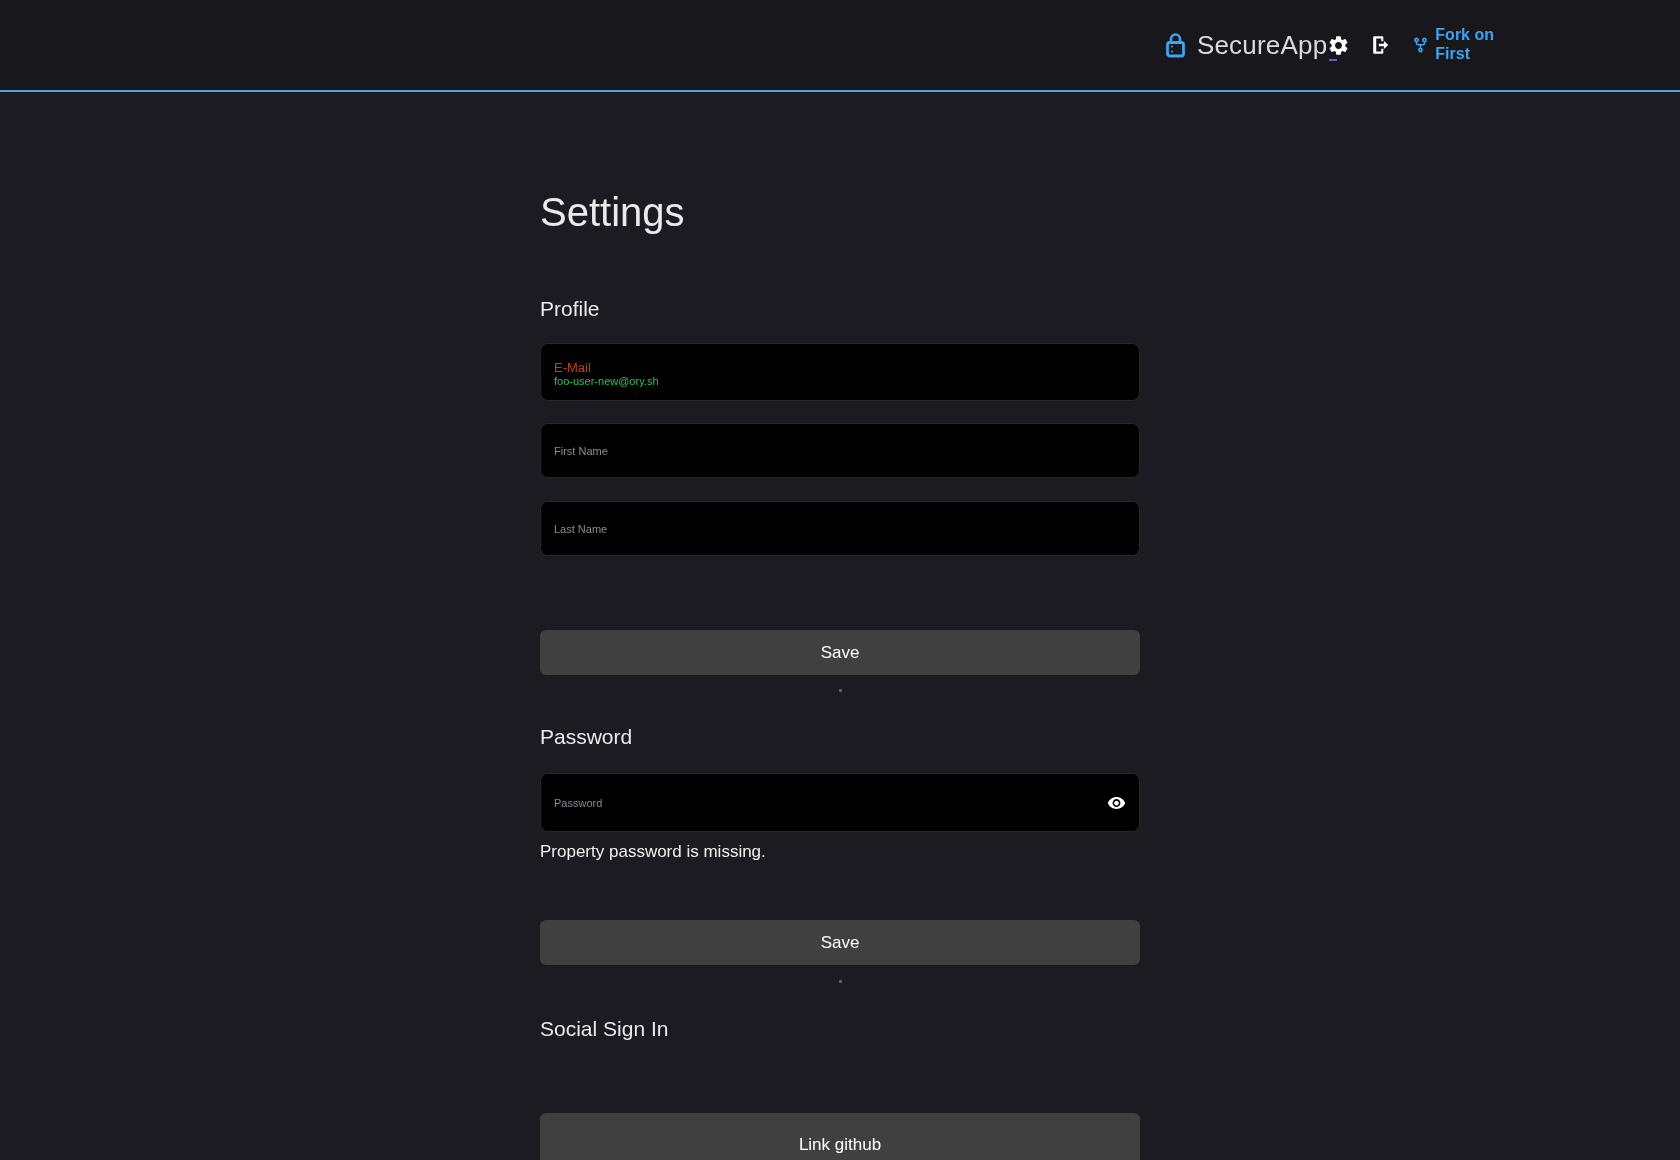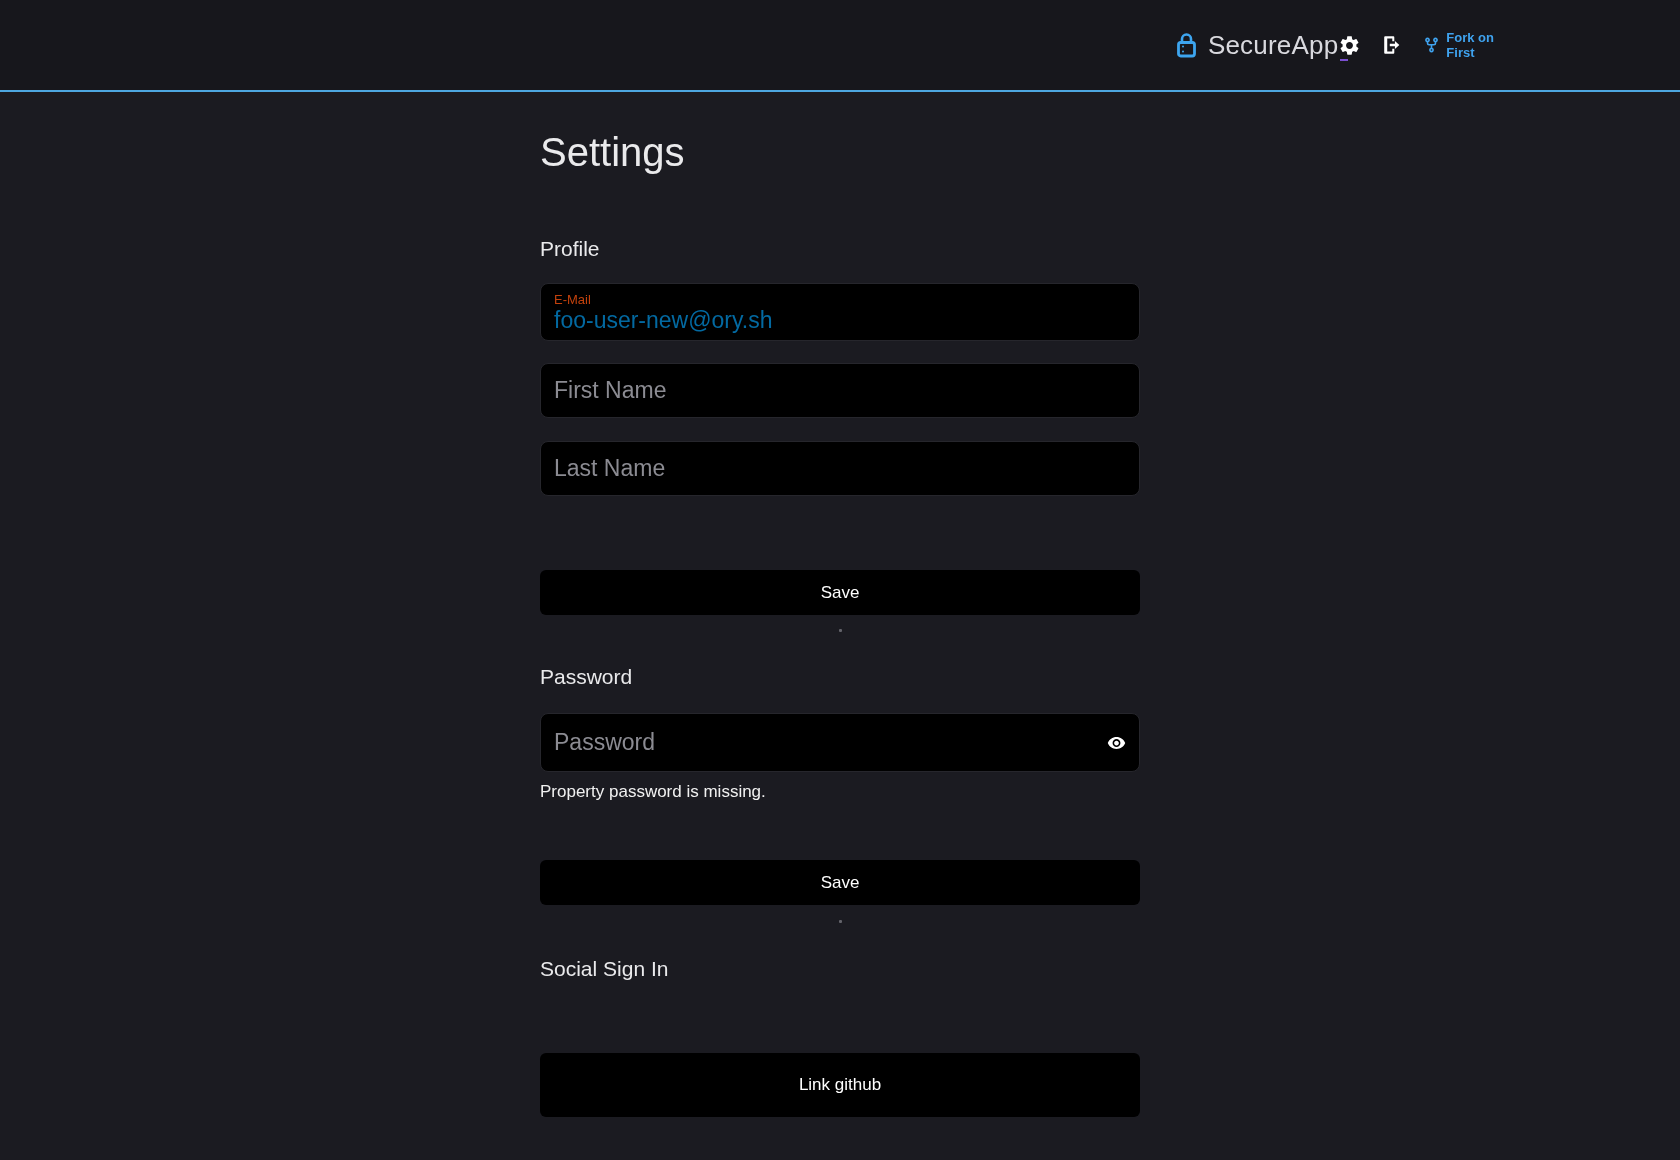--- a/index.html
+++ b/index.html
@@ -28,27 +28,27 @@
     display: flex; flex-direction: column; align-items: center;
     padding: 0; position: relative;
   }
   .gear-underline {
     width: 8px; height: 2px; background: #7a4fd0;
     position: absolute; bottom: -4px; left: 2px;
   }
   .fork-link {
     display: flex; align-items: center; gap: 6px;
     color: #3fa3ef; text-decoration: none;
-    font-size: 13px; font-weight: 700; line-height: 1.18;
+    font-size: 16px; font-weight: 700; line-height: 1.18;
     cursor: pointer;
   }
 
   
   main { width: 600px; margin: 0 auto; }
-  h1.page-title { margin-top: 36px; font-size: 40px; font-weight: 300; color: #eaeaec; line-height: 48px; }
+  h1.page-title { margin-top: 96px; font-size: 40px; font-weight: 300; color: #eaeaec; line-height: 48px; }
   h2.section-heading { font-size: 21px; font-weight: 400; color: #eaeaec; line-height: 26px; }
   .h-profile { margin-top: 60px; }
   .h-password { margin-top: 32px; }
   .h-social { margin-top: 33px; }
 
   .field {
     width: 100%;
     background: #000;
     border: 1px solid #26262c;
     border-radius: 8px;
@@ -60,37 +60,37 @@
   }
   .field-email { margin-top: 21px; height: 58px; }
   .field-plain { height: 55px; }
   .field-first { margin-top: 22px; }
   .field-last  { margin-top: 23px; }
   .field-password { margin-top: 23px; height: 59px; }
 
   .field-label { font-size: 13px; color: #c2410c; line-height: 15px; margin-top: 2px; }
   .field input {
     background: transparent; border: none; outline: none;
-    color: #0369a1; font-size: 23px; width: 100%;
+    color: #22c55e; font-size: 11px; width: 100%;
     font-family: "Liberation Sans", "DejaVu Sans", sans-serif;
     padding: 0;
   }
   .field input::placeholder { color: #8b8b92; opacity: 1; }
   .field-password input { padding-right: 36px; }
 
   .eye-btn {
     position: absolute; right: 13px; top: 50%;
     transform: translateY(-50%);
     background: none; border: none; cursor: pointer;
     display: flex; align-items: center; padding: 0;
   }
 
   .btn-primary {
     display: block; width: 100%; height: 45px;
-    background: #000000; border: none; border-radius: 6px;
+    background: #404040; border: none; border-radius: 6px;
     color: #ffffff; font-size: 17px; font-weight: 400;
     font-family: "Liberation Sans", "DejaVu Sans", sans-serif;
     cursor: pointer;
   }
   .btn-save-profile { margin-top: 74px; }
   .btn-save-password { margin-top: 58px; }
   .btn-link-github { margin-top: 71px; height: 64px; }
 
   .tiny-dot {
     width: 3px; height: 3px; border-radius: 1px;

